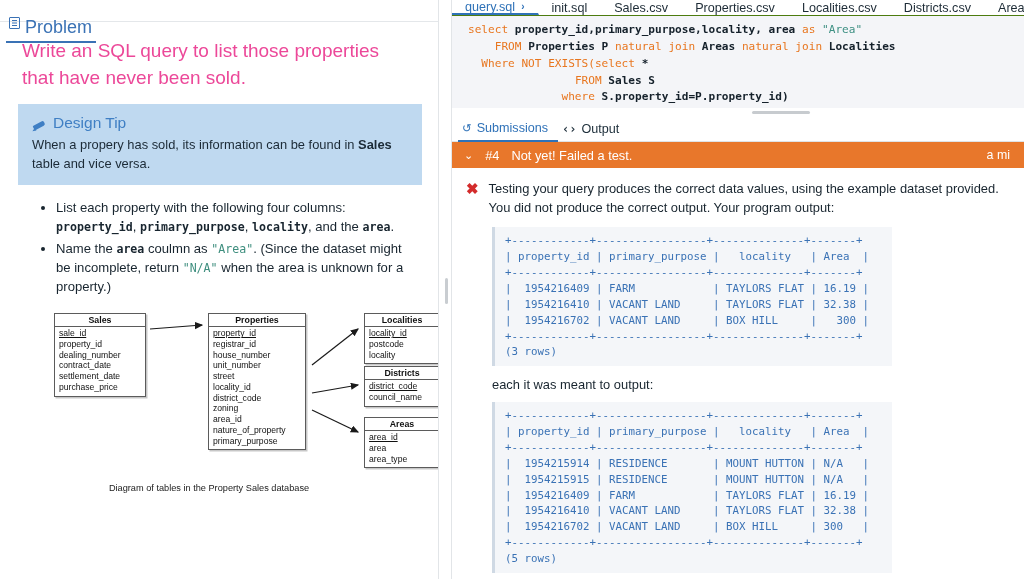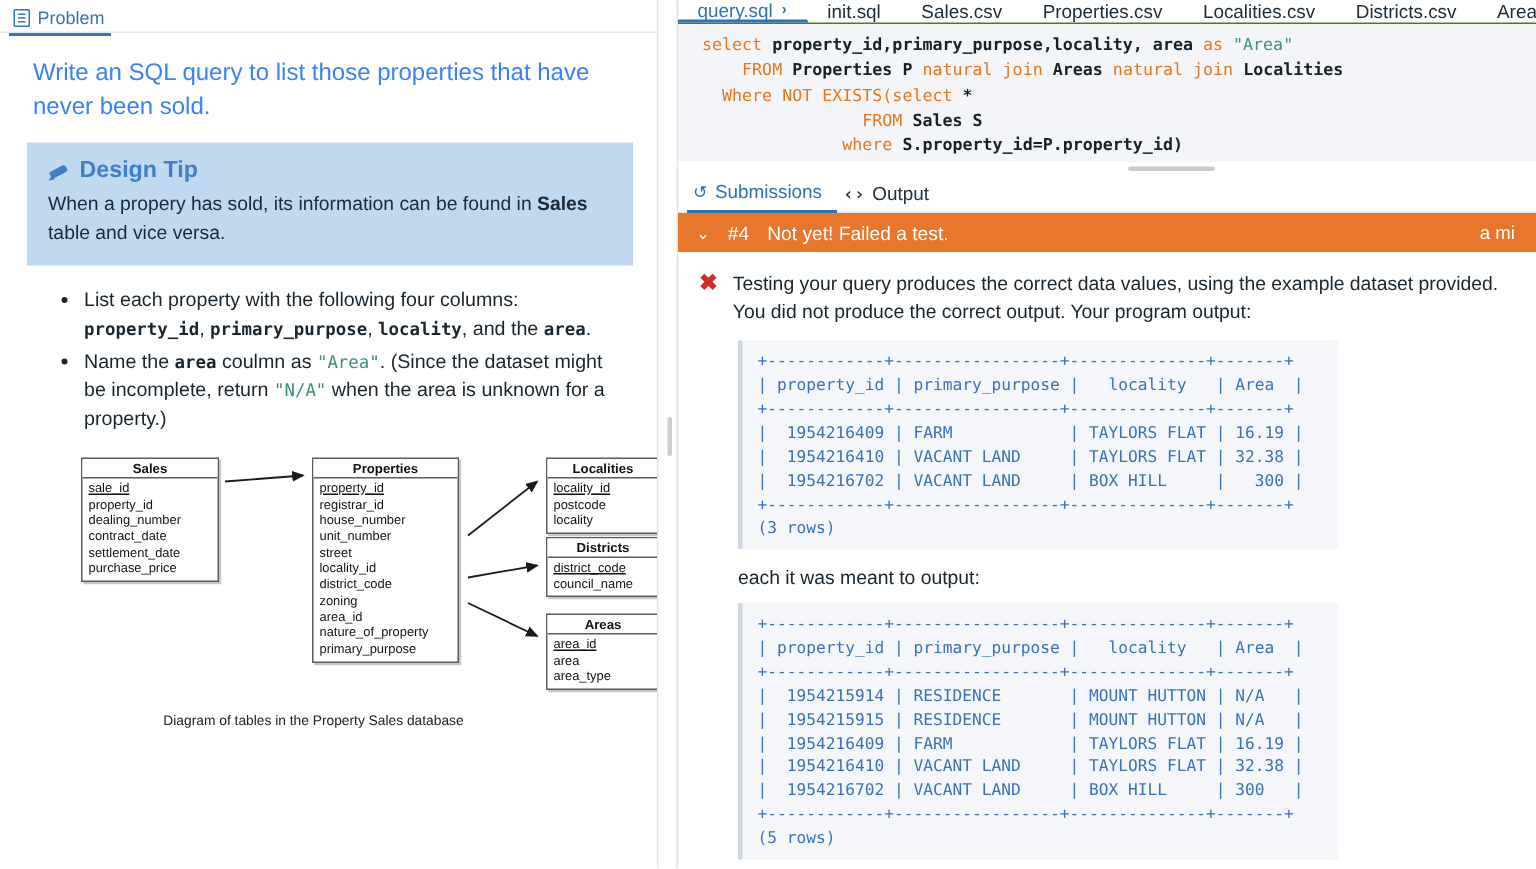--- a/index.html
+++ b/index.html
@@ -21,57 +21,57 @@
     overflow: hidden;
   }
   .tabstrip-left {
     height: 22px;
     display: flex;
     align-items: flex-start;
     padding-left: 6px;
     border-bottom: 1px solid #e4e7ea;
   }
   .tab-left {
-    display: flex; align-items: center; gap: 5px;
-    font-size: 12px;
+    display: flex; align-items: flex-start; gap: 5px;
+    font-size: 18px;
     color: #3a72b5;
     padding: 1px 4px 3px 3px;
     border-bottom: 2px solid #3a72b5;
-    position: relative; top: 4px;
+    position: relative; top: 16px;
   }
   .doc-icon {
     width: 11px; height: 12px;
     border: 1.3px solid #3a72b5;
     border-radius: 1px;
     display: inline-block;
     position: relative;
   }
   .doc-icon::before {
     content: "";
     position: absolute; left: 1.7px; top: 1.6px;
     width: 5.5px; height: 1.1px; background: #3a72b5;
     box-shadow: 0 2.5px 0 #3a72b5, 0 5px 0 #3a72b5;
   }
   .left-body { padding: 12px 26px 0 22px; }
   .prob-text {
-    font-size: 16px; line-height: 1.42;
-    color: #3b82f6;
+    font-size: 19px; line-height: 1.42;
+    color: #ec4899;
     margin: 4px 0 12px 0;
   }
   .tipbox {
     background: #bfd9f0;
     padding: 10px 14px 12px 14px;
     margin: 0 0 0 -4px;
     width: 404px;
   }
   .tip-title {
     color: #3f7fc4;
     font-size: 15.5px;
-    font-weight: bold;
-    display: flex; align-items: center; gap: 6px;
+    font-weight: normal;
+    display: flex; align-items: flex-end; gap: 6px;
     margin-bottom: 4px;
   }
   .pencil-icon {
     display: inline-block; width: 15px; height: 13px;
     position: relative;
   }
   .pencil-icon::before {
     content: "";
     position: absolute; left: 1px; top: 4px;
     width: 12px; height: 5px;

